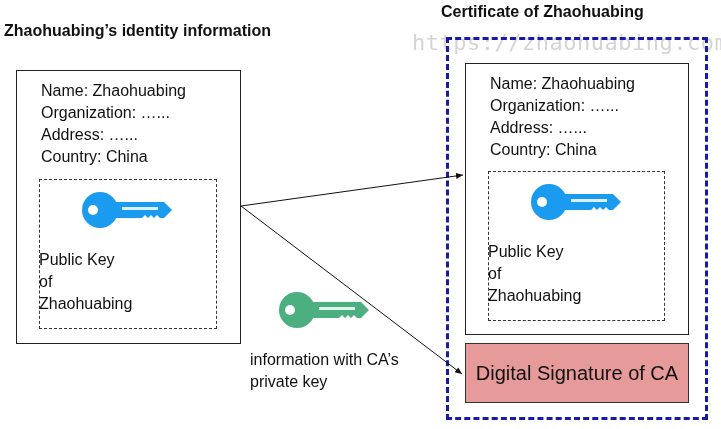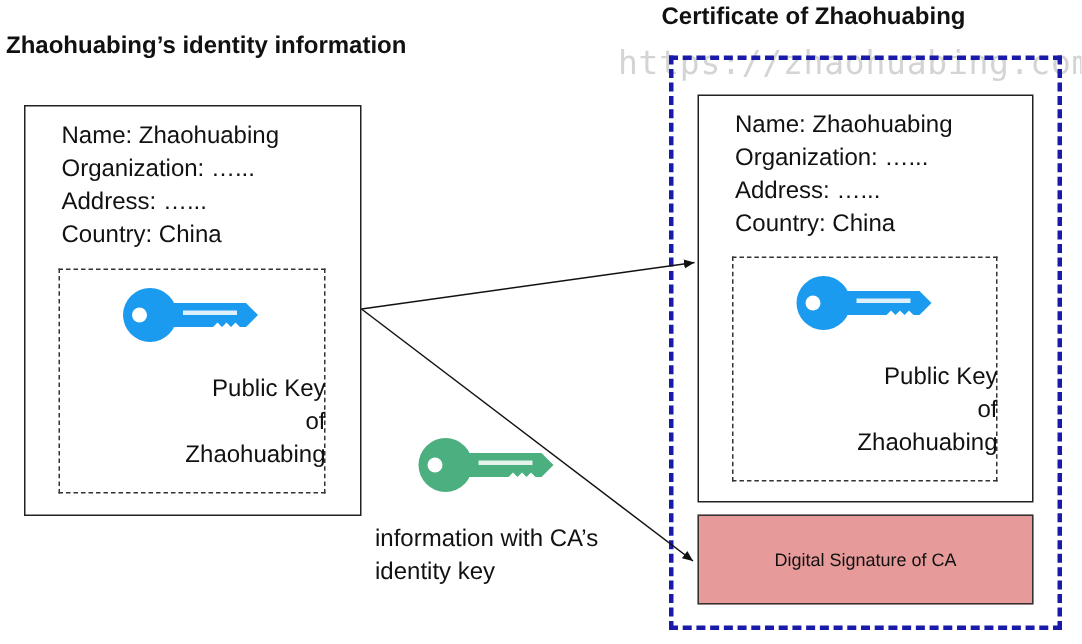--- a/index.html
+++ b/index.html
@@ -4,27 +4,27 @@
 <style>
   html, body { margin: 0; padding: 0; background: #ffffff; }
   body { width: 721px; height: 429px; position: relative; overflow: hidden;
          font-family: "Liberation Sans", sans-serif; color: #111; }
   .abs { position: absolute; font-weight: bold; }
   .title { font-size: 16px; white-space: nowrap; }
   .box { position: absolute; border: 1px solid #222; box-sizing: border-box; background: #fff; }
   .dashed { position: absolute; border: 1px dashed #333; box-sizing: border-box; }
   .fields { position: absolute; font-size: 16px; line-height: 22px; white-space: nowrap; }
   .fields div { height: 22px; }
-  .keylabel { position: absolute; font-size: 16px; line-height: 22px; text-align: right; white-space: nowrap; }
+  .keylabel { position: absolute; font-size: 16px; line-height: 22px; text-align: left; white-space: nowrap; }
   .key { position: absolute; }
   .cert-outer { position: absolute; left: 446px; top: 37px; width: 262px; height: 383px; box-sizing: border-box;
                 border: 3px dashed #1a1aaa; }
   .sig { position: absolute; left: 465px; top: 343px; width: 224px; height: 60px; box-sizing: border-box;
          background: #e79a9a; border: 1px solid #333; display: flex; align-items: center; justify-content: center;
-         font-size: 12px; }
+         font-size: 20px; }
   .watermark { position: absolute; left: 412px; top: 30px; font-family: "DejaVu Sans Mono", monospace;
                font-size: 22px; color: rgba(160,160,160,0.45); white-space: nowrap; letter-spacing: 0.5px; }
   .caption { position: absolute; left: 250px; top: 349px; font-size: 16px; line-height: 22px; white-space: nowrap; }
   svg.arrows { position: absolute; left: 0; top: 0; }
 </style>
 </head>
 <body>
 
 <div class="abs title" style="left:4px; top:22px;">Zhaohuabing’s identity information</div>
 <div class="abs title" style="left:441px; top:3px;">Certificate of Zhaohuabing</div>
@@ -85,21 +85,21 @@
 <svg class="key" style="left:277px; top:290px;" width="94" height="40" viewBox="0 0 94 40">
   <g fill="#4caf7f">
     <circle cx="20" cy="20" r="18"></circle>
     <path d="M30 12 L84 12 L92 20 L84 28 L80 28 L77 25 L74 28 L71 25 L68 28 L65 25 L62 28 L30 28 Z"></path>
   </g>
   <circle cx="13" cy="20" r="5" fill="#fff"></circle>
   <rect x="42" y="17" width="36" height="3" fill="#fff" opacity="0.85"></rect>
 </svg>
 <div class="caption">
   <div>information with CA’s</div>
-  <div>identity key</div>
+  <div>private key</div>
 </div>
 
 <svg class="arrows" width="721" height="429" viewBox="0 0 721 429">
   <defs>
     <marker id="ah" markerWidth="8" markerHeight="8" refX="7" refY="4" orient="auto">
       <path d="M0,1 L7,4 L0,7 Z" fill="#111"></path>
     </marker>
   </defs>
   <line x1="241" y1="206" x2="463" y2="175" stroke="#111" stroke-width="1" marker-end="url(#ah)"></line>
   <line x1="241" y1="206" x2="462" y2="374" stroke="#111" stroke-width="1" marker-end="url(#ah)"></line>

